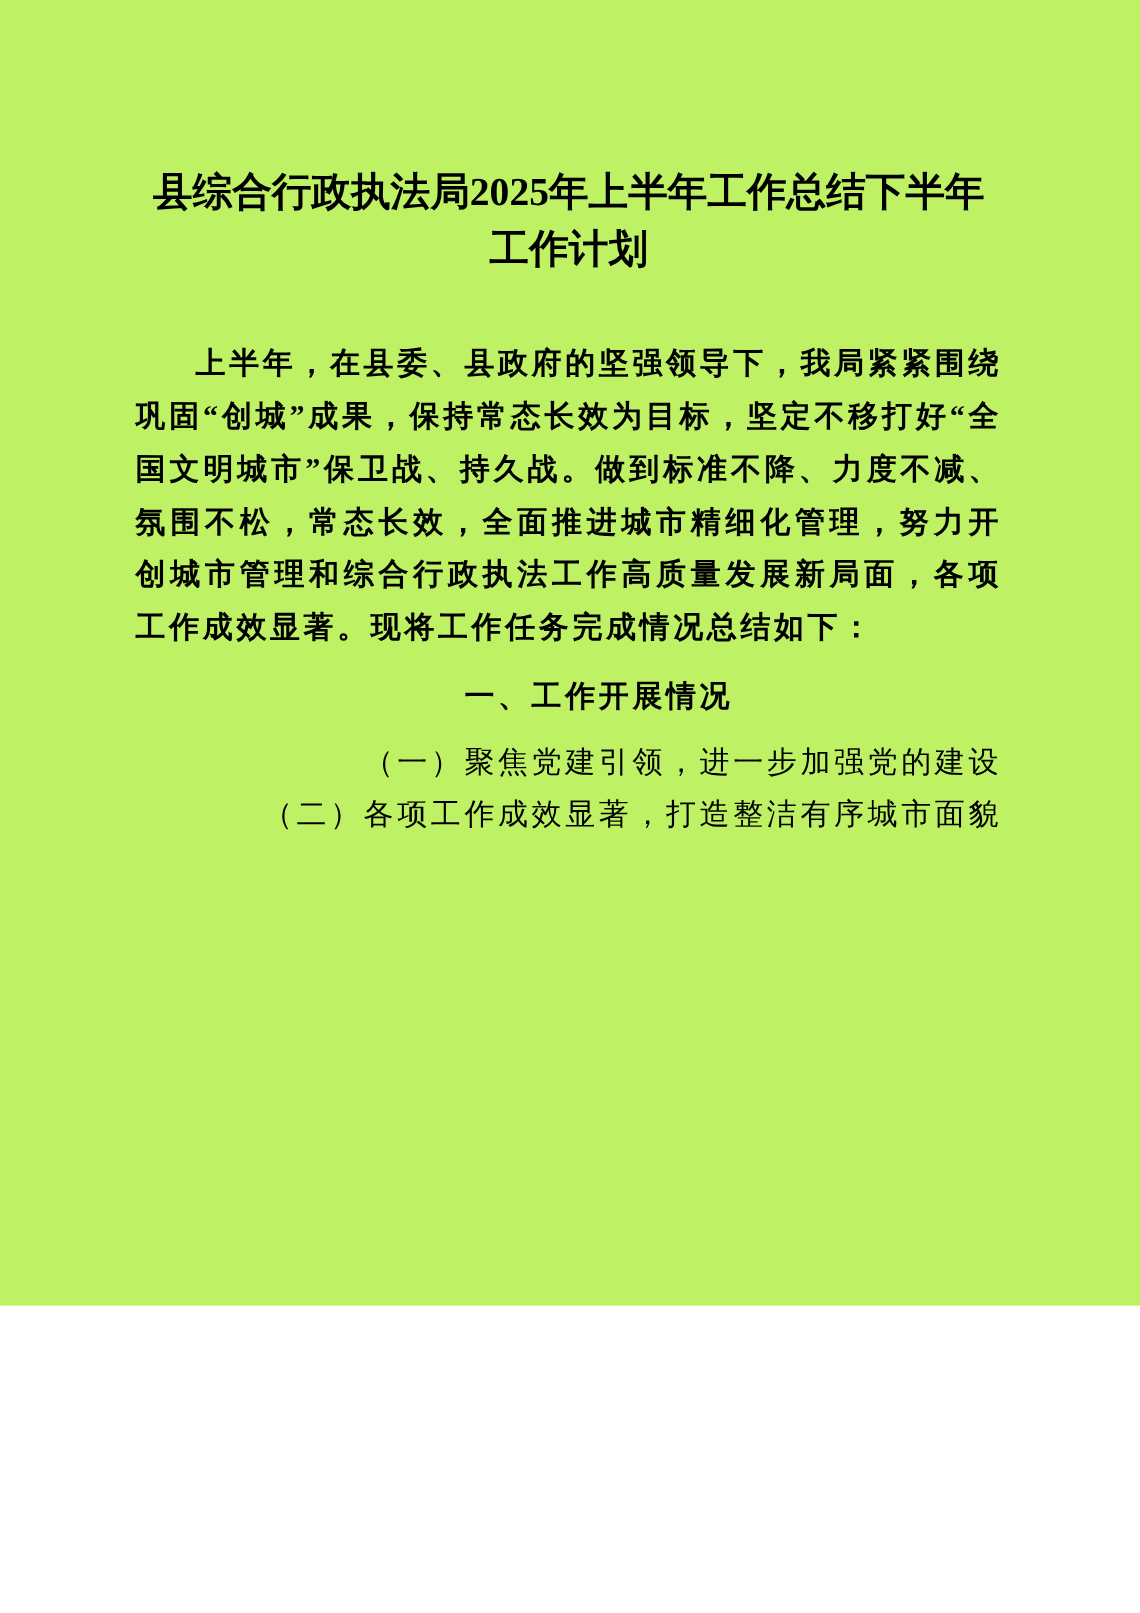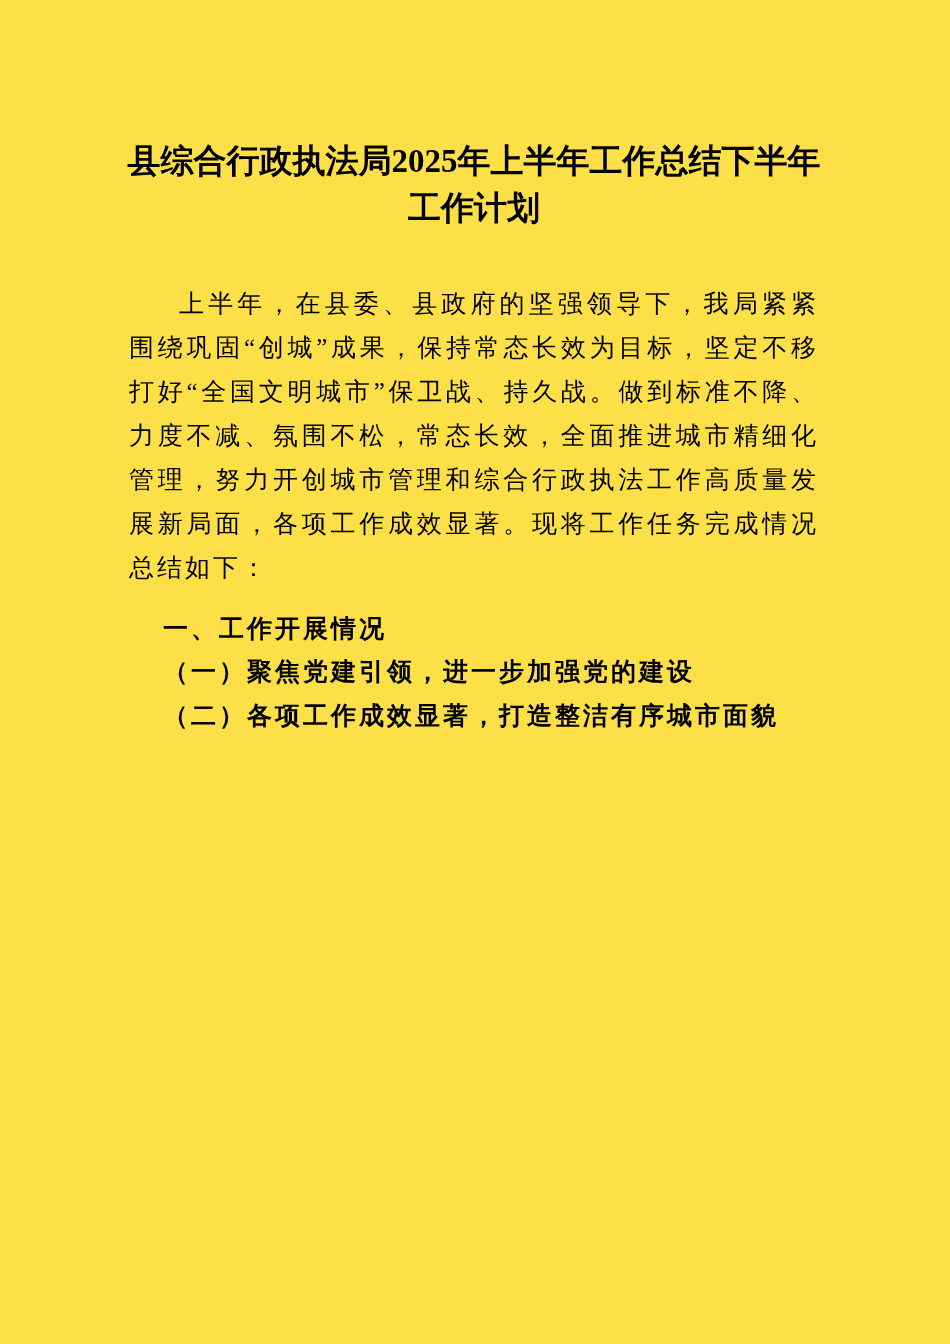--- a/index.html
+++ b/index.html
@@ -10,57 +10,60 @@
   }
   body {
     width: 950px;
     height: 1344px;
     overflow: hidden;
     font-family: "Liberation Serif", "DejaVu Serif", serif;
     color: #000000;
   }
   .page {
     width: 950px;
-    height: 1344px;
+    height: 1088px;
     padding: 138px 115px 40px 113px;
-    background: #fde047;
+    background: #bef264;
   }
   .doc-title {
     font-size: 33px;
     font-weight: 700;
     line-height: 1.42;
     text-align: center;
     margin: 0 0 50px 0;
     font-family: "Liberation Serif", "DejaVu Serif", serif;
   }
   .para {
     font-size: 25px;
     letter-spacing: 3px;
     line-height: 44px;
     text-align: justify;
     text-indent: 2em;
-    margin: 16px;
+    margin: 0;
+    font-weight: bold;
   }
   .heading-1 {
     font-size: 25px;
     letter-spacing: 3px;
     line-height: 44px;
     font-weight: 700;
     text-indent: 2em;
-    margin: 0;
+    margin: 12px;
     font-family: "Liberation Sans", "DejaVu Sans", sans-serif;
+    text-align: center;
   }
   .heading-2 {
     font-size: 25px;
     letter-spacing: 3px;
     line-height: 44px;
-    font-weight: 700;
+    font-weight: 400;
     text-indent: 2em;
     margin: 0;
     font-family: "Liberation Serif", "DejaVu Serif", serif;
+    text-align: right;
   }
 </style>
 </head>
 <body>
 
 <div class="page">
   <h1 class="doc-title">县综合行政执法局2025年上半年工作总结下半年工作计划</h1>
 
   <p class="para">上半年，在县委、县政府的坚强领导下，我局紧紧围绕巩固“创城”成果，保持常态长效为目标，坚定不移打好“全国文明城市”保卫战、持久战。做到标准不降、力度不减、氛围不松，常态长效，全面推进城市精细化管理，努力开创城市管理和综合行政执法工作高质量发展新局面，各项工作成效显著。现将工作任务完成情况总结如下：</p>
 

